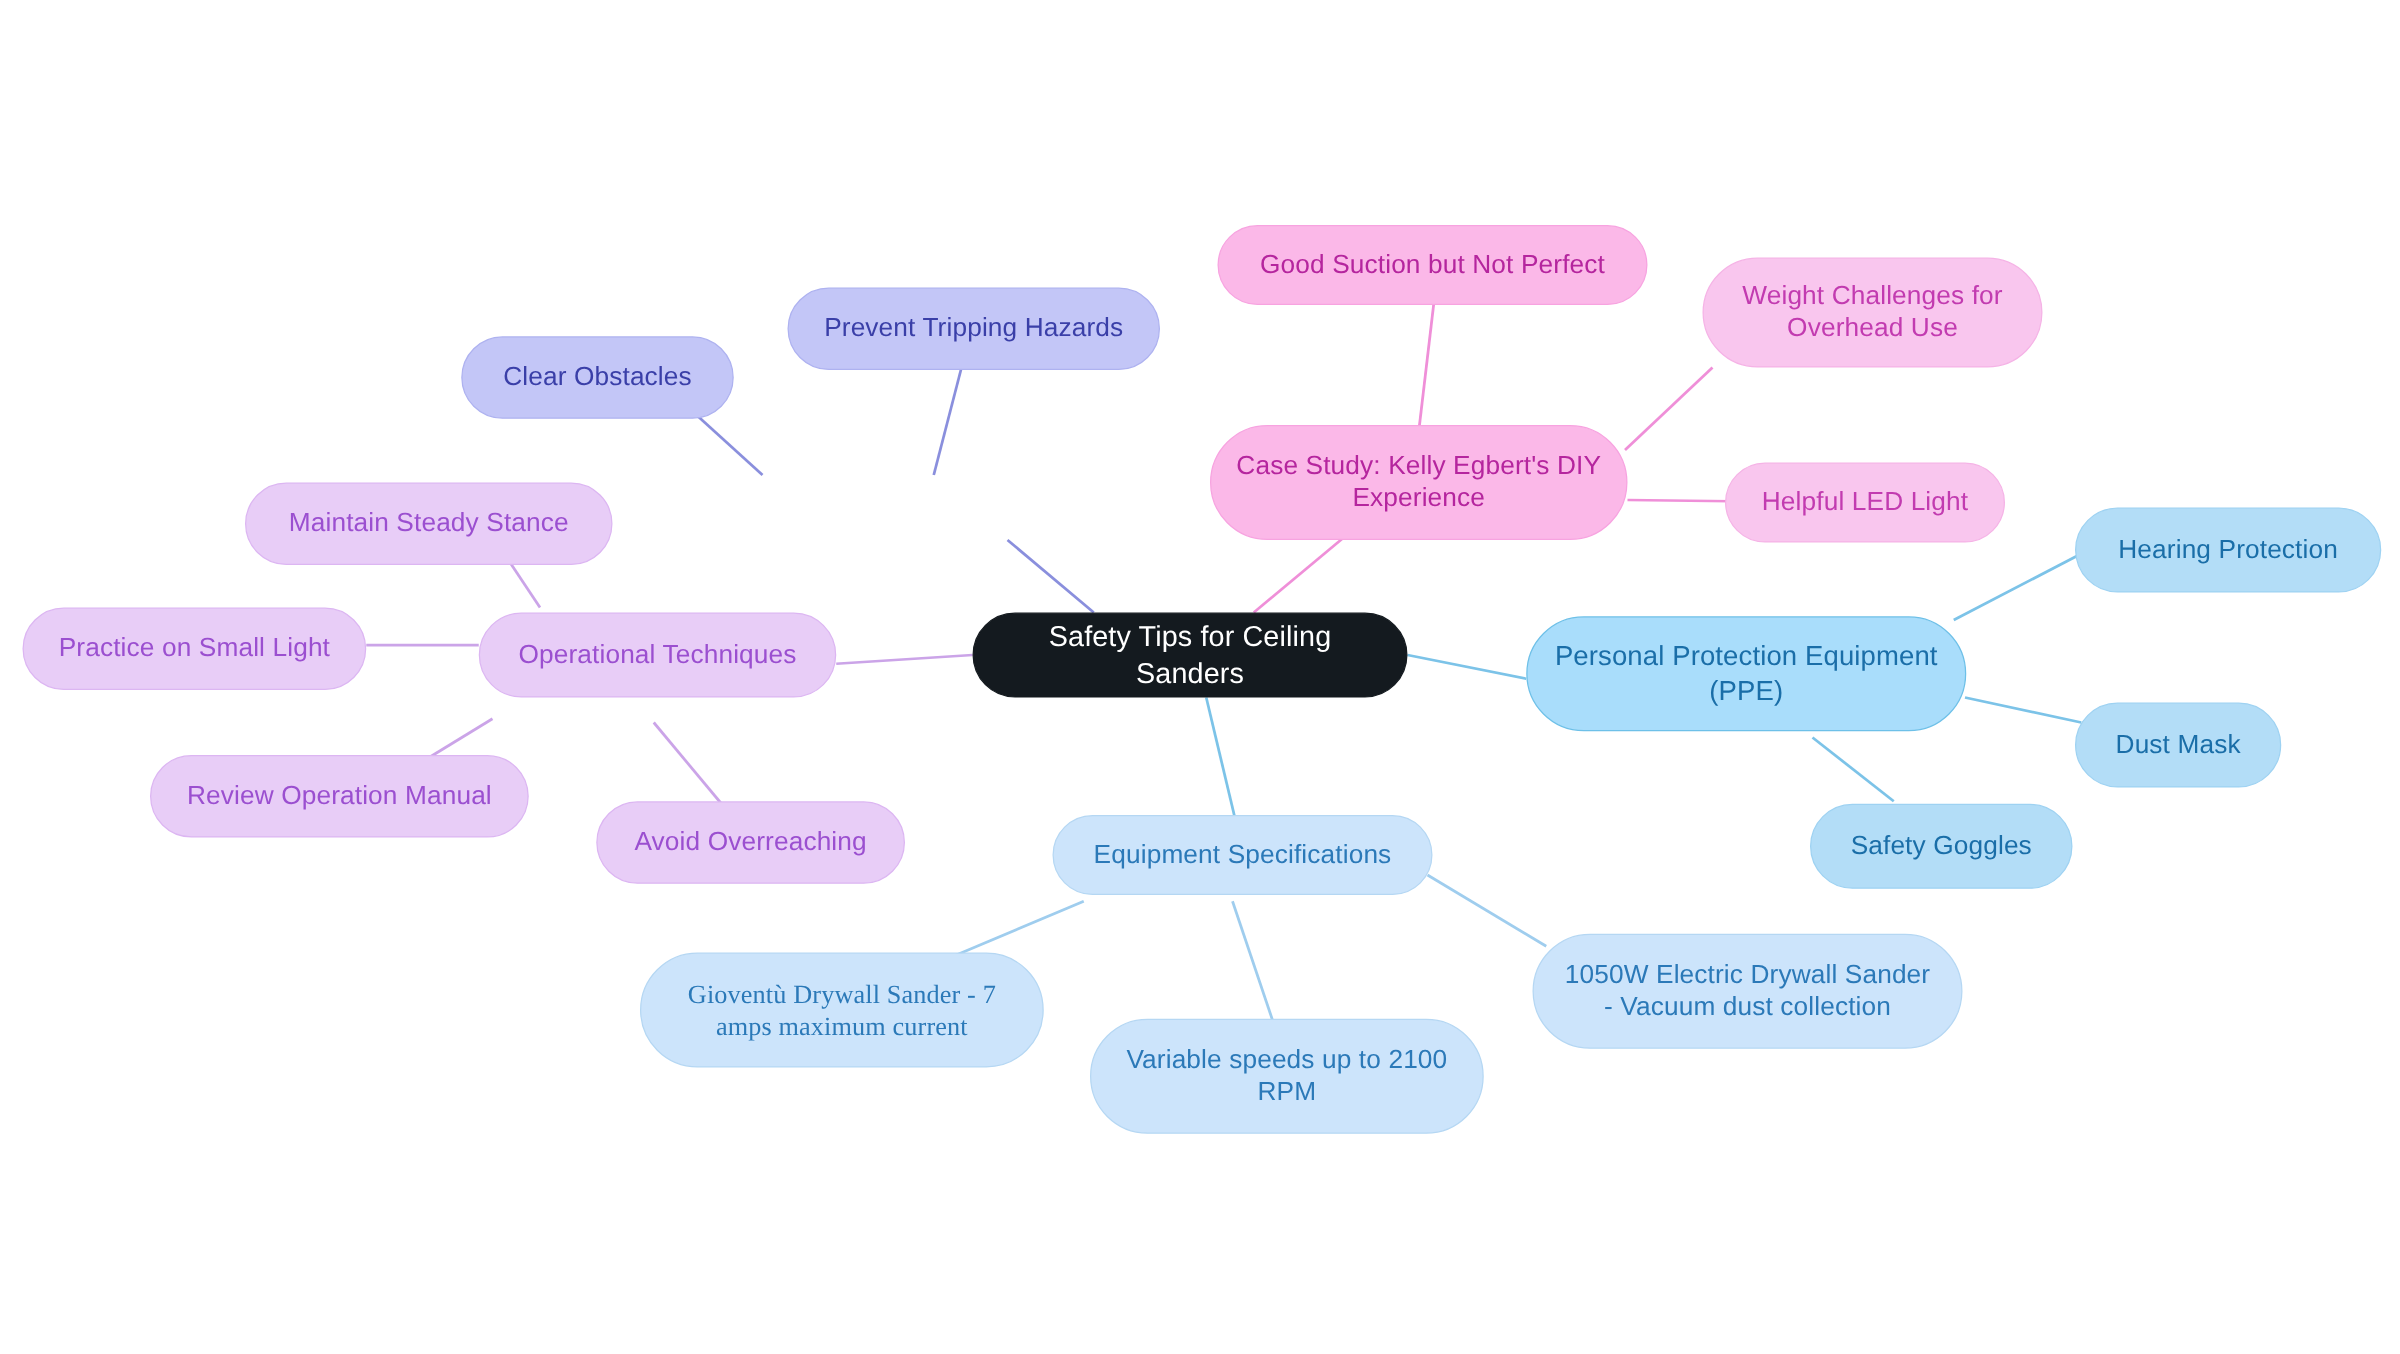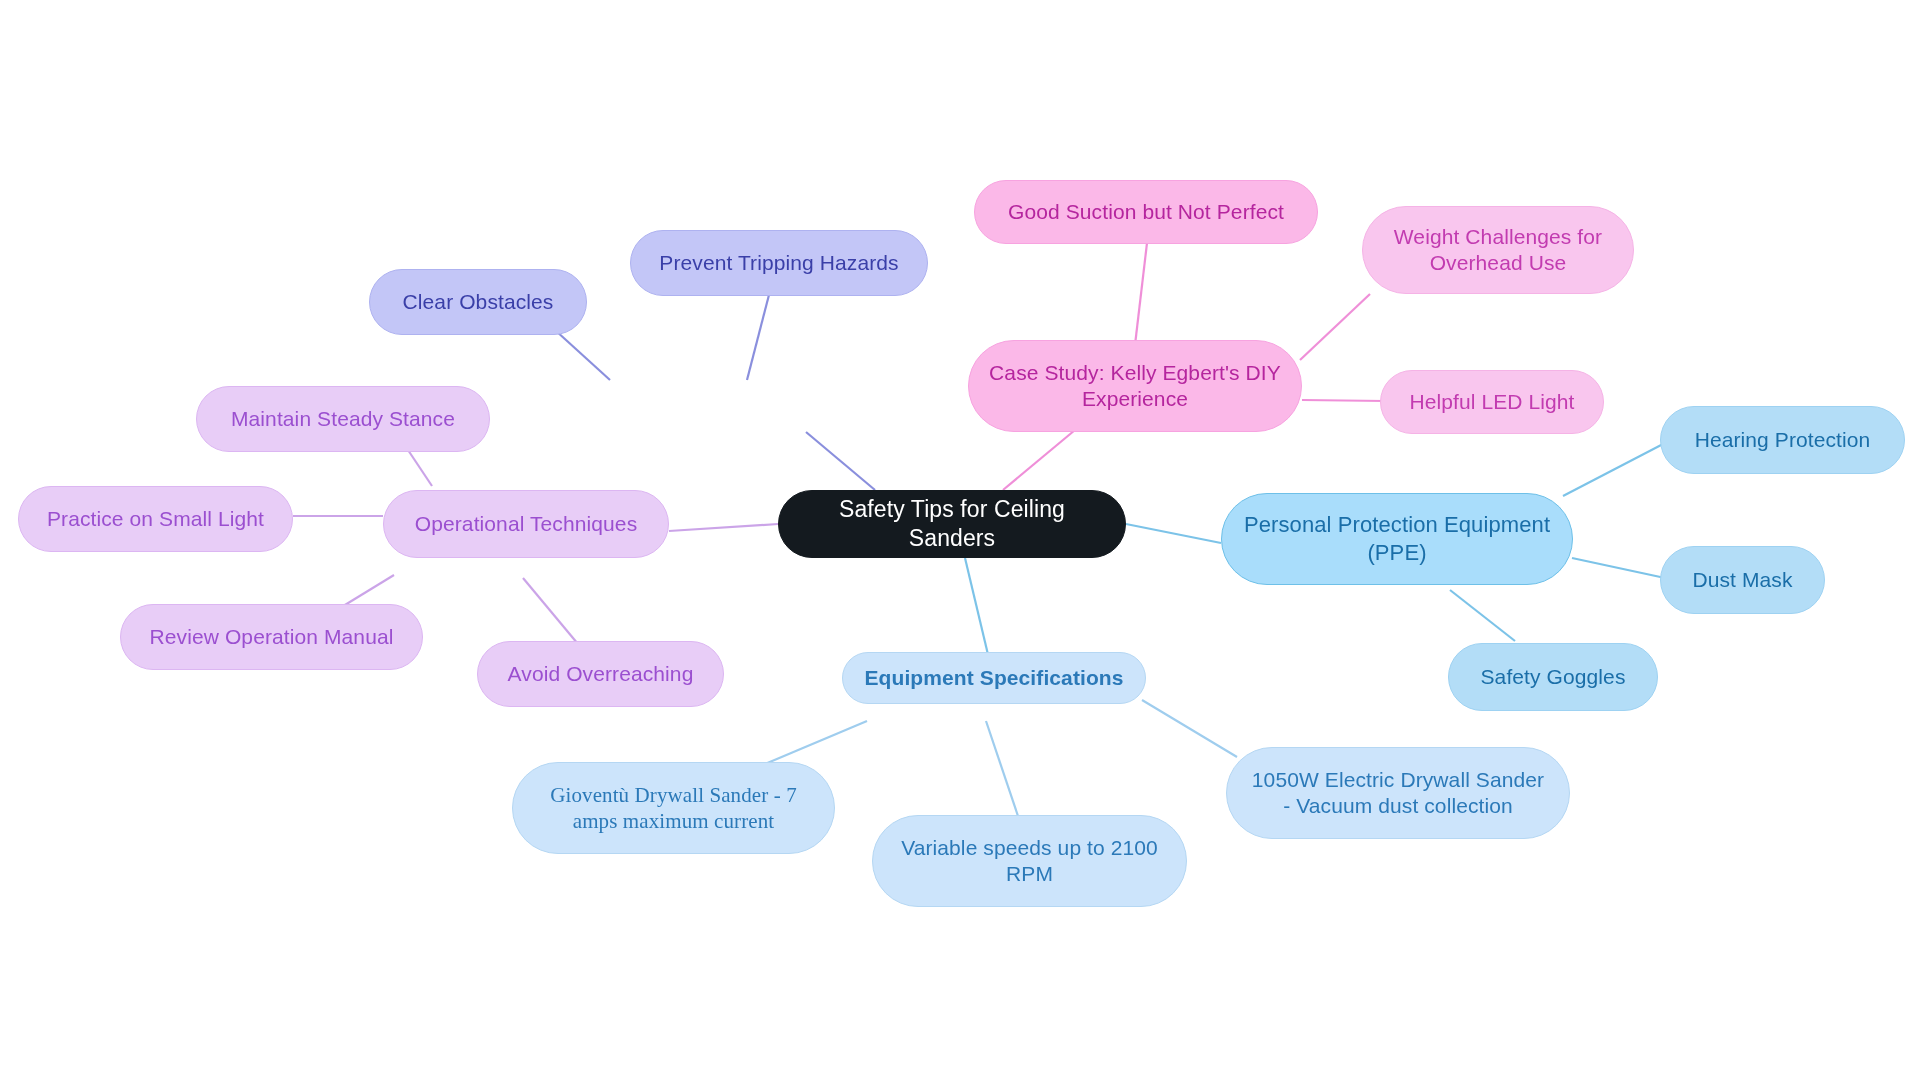--- a/index.html
+++ b/index.html
@@ -128,28 +128,28 @@
     <span class="node-label">Safety Tips for Ceiling Sanders</span>
   </div>
 
   <div class="node n-blue-mid" style="left:1221px; top:493px; width:352px; height:92px;">
     <span class="node-label">Personal Protection Equipment
 (PPE)</span>
   </div>
   <div class="node n-blue-soft" style="left:1660px; top:406px; width:245px; height:68px;">
     <span class="node-label">Hearing Protection</span>
   </div>
-  <div class="node n-blue-soft" style="left:1660px; top:546px; width:165px; height:68px;">
+  <div class="node n-blue-soft" style="left:1660px; top:562px; width:165px; height:68px;">
     <span class="node-label">Dust Mask</span>
   </div>
   <div class="node n-blue-soft" style="left:1448px; top:643px; width:210px; height:68px;">
     <span class="node-label">Safety Goggles</span>
   </div>
 
-  <div class="node n-blue-light" style="left:842px; top:652px; width:304px; height:52px;font-weight:bold;">
+  <div class="node n-blue-light" style="left:842px; top:652px; width:304px; height:64px;">
     <span class="node-label">Equipment Specifications</span>
   </div>
   <div class="node n-blue-light" style="left:512px; top:762px; width:323px; height:92px;font-family:Liberation Serif, serif;">
     <span class="node-label">Gioventù Drywall Sander - 7
 amps maximum current</span>
   </div>
   <div class="node n-blue-light" style="left:872px; top:815px; width:315px; height:92px;">
     <span class="node-label">Variable speeds up to 2100
 RPM</span>
   </div>

